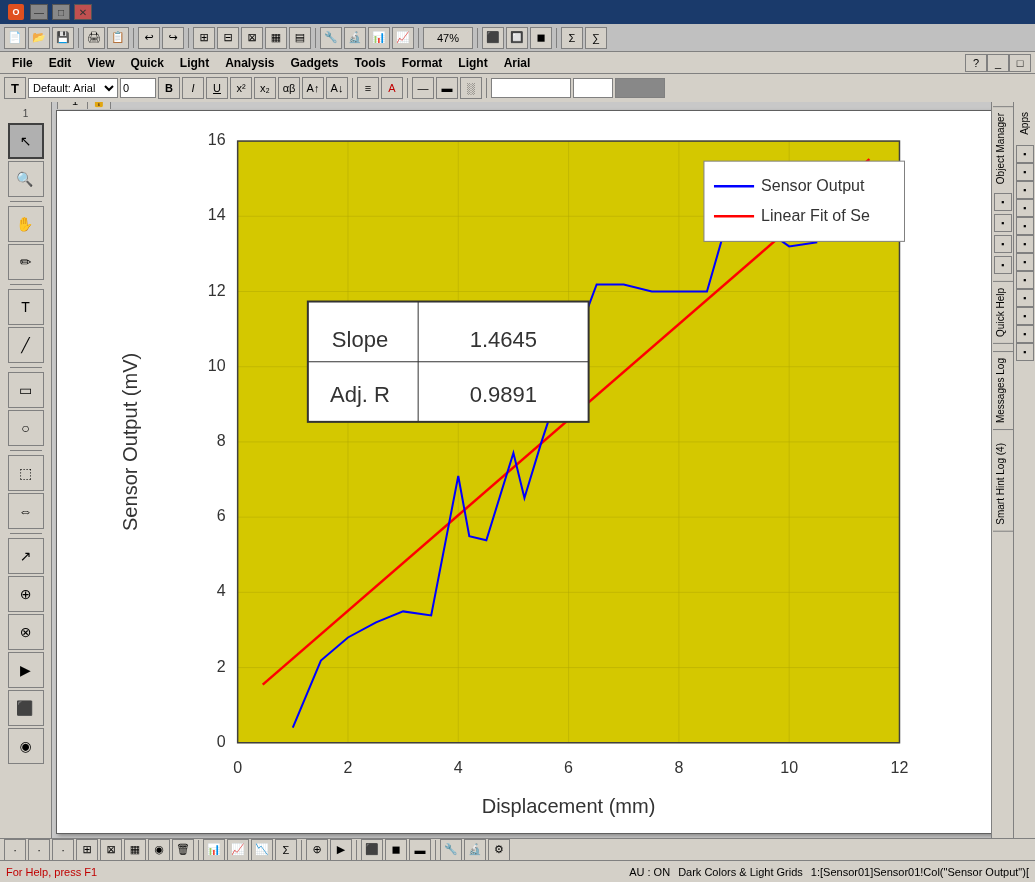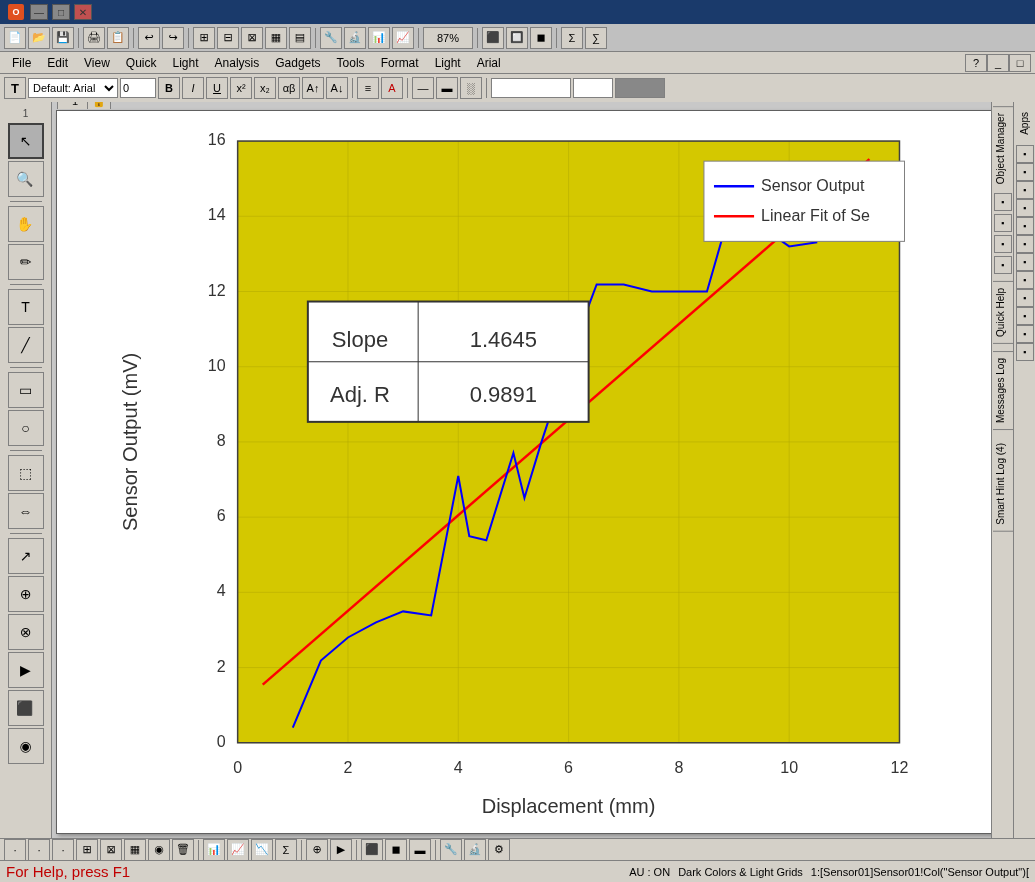--- a/index.html
+++ b/index.html
@@ -44,20 +44,21 @@
       align-items: center;
       padding: 0 4px;
       gap: 0;
       background: #d4d0c8;
       border-bottom: 1px solid #808080;
     }
     .menu-item {
       padding: 2px 8px;
       cursor: pointer;
       font-size: 12px;
+      font-weight: bold;
     }
 
     #toolbar2 {
       height: 28px;
       display: flex;
       align-items: center;
       padding: 2px 4px;
       gap: 2px;
       background: #d4d0c8;
     }
@@ -111,21 +112,21 @@
     #status-bar {
       height: 22px;
       background: #d4d0c8;
       border-top: 1px solid #808080;
       display: flex;
       align-items: center;
       padding: 0 6px;
       font-size: 11px;
       gap: 8px;
     }
-    #status-left { color: #c00000; font-size: 15px; }
+    #status-left { color: #c00000; font-size: 11px; }
 
     
     #bottom-toolbar {
       height: 22px;
       background: #d4d0c8;
       border-top: 1px solid #808080;
       display: flex;
       align-items: center;
       padding: 0 4px;
       gap: 2px;
@@ -160,21 +161,21 @@
     <div class="tb-btn">⊟</div>
     <div class="tb-btn">⊠</div>
     <div class="tb-btn">▦</div>
     <div class="tb-btn">▤</div>
     <div class="tb-sep"></div>
     <div class="tb-btn">🔧</div>
     <div class="tb-btn">🔬</div>
     <div class="tb-btn">📊</div>
     <div class="tb-btn">📈</div>
     <div class="tb-sep"></div>
-    <div class="tb-btn" style="width:50px;">87%</div>
+    <div class="tb-btn" style="width:50px;">47%</div>
     <div class="tb-sep"></div>
     <div class="tb-btn">⬛</div>
     <div class="tb-btn">🔲</div>
     <div class="tb-btn">◼</div>
     <div class="tb-sep"></div>
     <div class="tb-btn">Σ</div>
     <div class="tb-btn">∑</div>
   </div>
 
   <div id="menubar">

